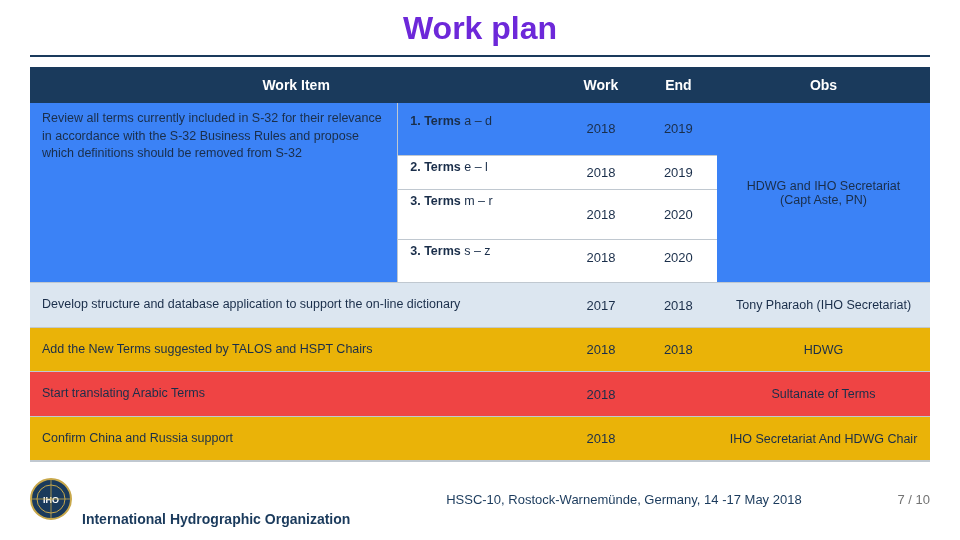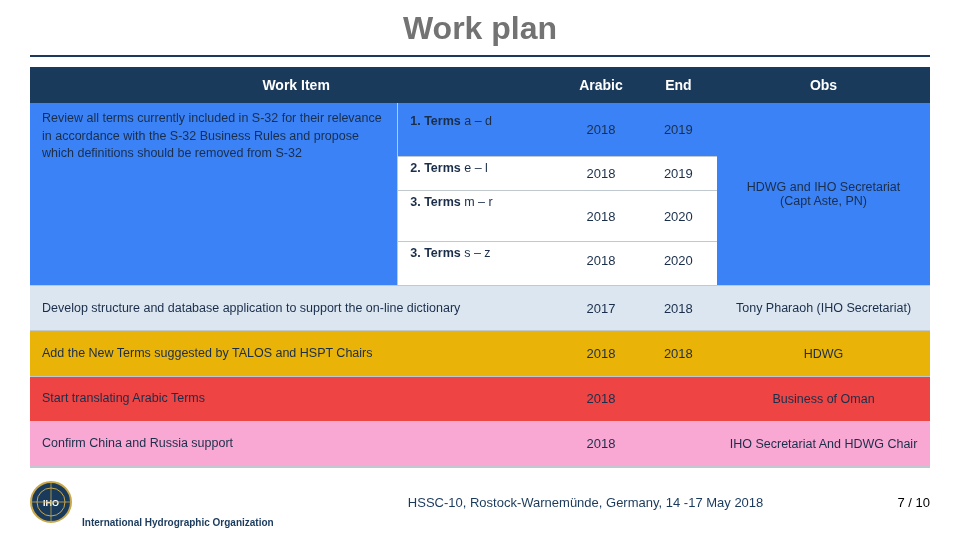--- a/index.html
+++ b/index.html
@@ -24,21 +24,21 @@
     .title-section {
       text-align: center;
       padding: 10px 0 8px 0;
       border-bottom: 2px solid #1a3a5c;
       margin-bottom: 10px;
     }
 
     .title-section h1 {
       font-size: 32px;
       font-weight: bold;
-      color: #737373;
+      color: #6d28d9;
     }
 
     table {
       width: 100%;
       border-collapse: collapse;
       flex: 1;
     }
 
     thead tr {
       background-color: #1a3a5c;
@@ -106,21 +106,21 @@
     }
 
     .footer-logo {
       width: 42px;
       height: 42px;
       margin-right: 10px;
       flex-shrink: 0;
     }
 
     .footer-org {
-      font-size: 10px;
+      font-size: 14px;
       color: #1a3a5c;
       line-height: 1.4;
       margin-top: 42px;
     }
 
     .footer-org .org-en {
       font-weight: bold;
     }
 
     .footer-org .org-fr {
@@ -129,21 +129,21 @@
 
     .footer-center {
       flex: 1;
       text-align: center;
       font-size: 13px;
       color: #1a3a5c;
     }
 
     .footer-page {
       font-size: 13px;
-      color: #000000;
+      color: #737373;
       font-weight: normal;
     }
 
     
     .row-span-work {
       vertical-align: top;
       padding-top: 7px;
     }
 
     .row-span-obs {
@@ -156,21 +156,21 @@
 
 <div class="page">
   <div class="title-section">
     <h1>Work plan</h1>
   </div>
 
   <table>
     <thead>
       <tr>
         <th class="work-item-header" colspan="2">Work Item</th>
-        <th class="start-header">Arabic</th>
+        <th class="start-header">Work</th>
         <th class="end-header">End</th>
         <th class="obs-header">Obs</th>
       </tr>
     </thead>
     <tbody>
 
       <tr style="background-color:#3b82f6;">
         <td class="work-item-cell row-span-work" rowspan="4" style="width:38%; border-right: 1px solid #c0c8d0;">
           Review all terms currently included in S-32 for their relevance in accordance with the S-32 Business Rules and propose which definitions should be removed from S-32
         </td>
@@ -220,24 +220,24 @@
         <td class="center">2018</td>
         <td class="obs-cell">HDWG</td>
       </tr>
 
       <tr style="background-color:#ef4444;">
         <td class="work-item-cell" colspan="2">
           Start translating Arabic Terms
         </td>
         <td class="center">2018</td>
         <td class="center"></td>
-        <td class="obs-cell">Business of Oman</td>
-      </tr>
-
-      <tr style="background-color:#f9a8d4;">
+        <td class="obs-cell">Sultanate of Terms</td>
+      </tr>
+
+      <tr style="background-color:#eab308;">
         <td class="work-item-cell" colspan="2">
           Confirm China and Russia support
         </td>
         <td class="center">2018</td>
         <td class="center"></td>
         <td class="obs-cell">IHO Secretariat And HDWG Chair</td>
       </tr>
     </tbody>
   </table>
 

